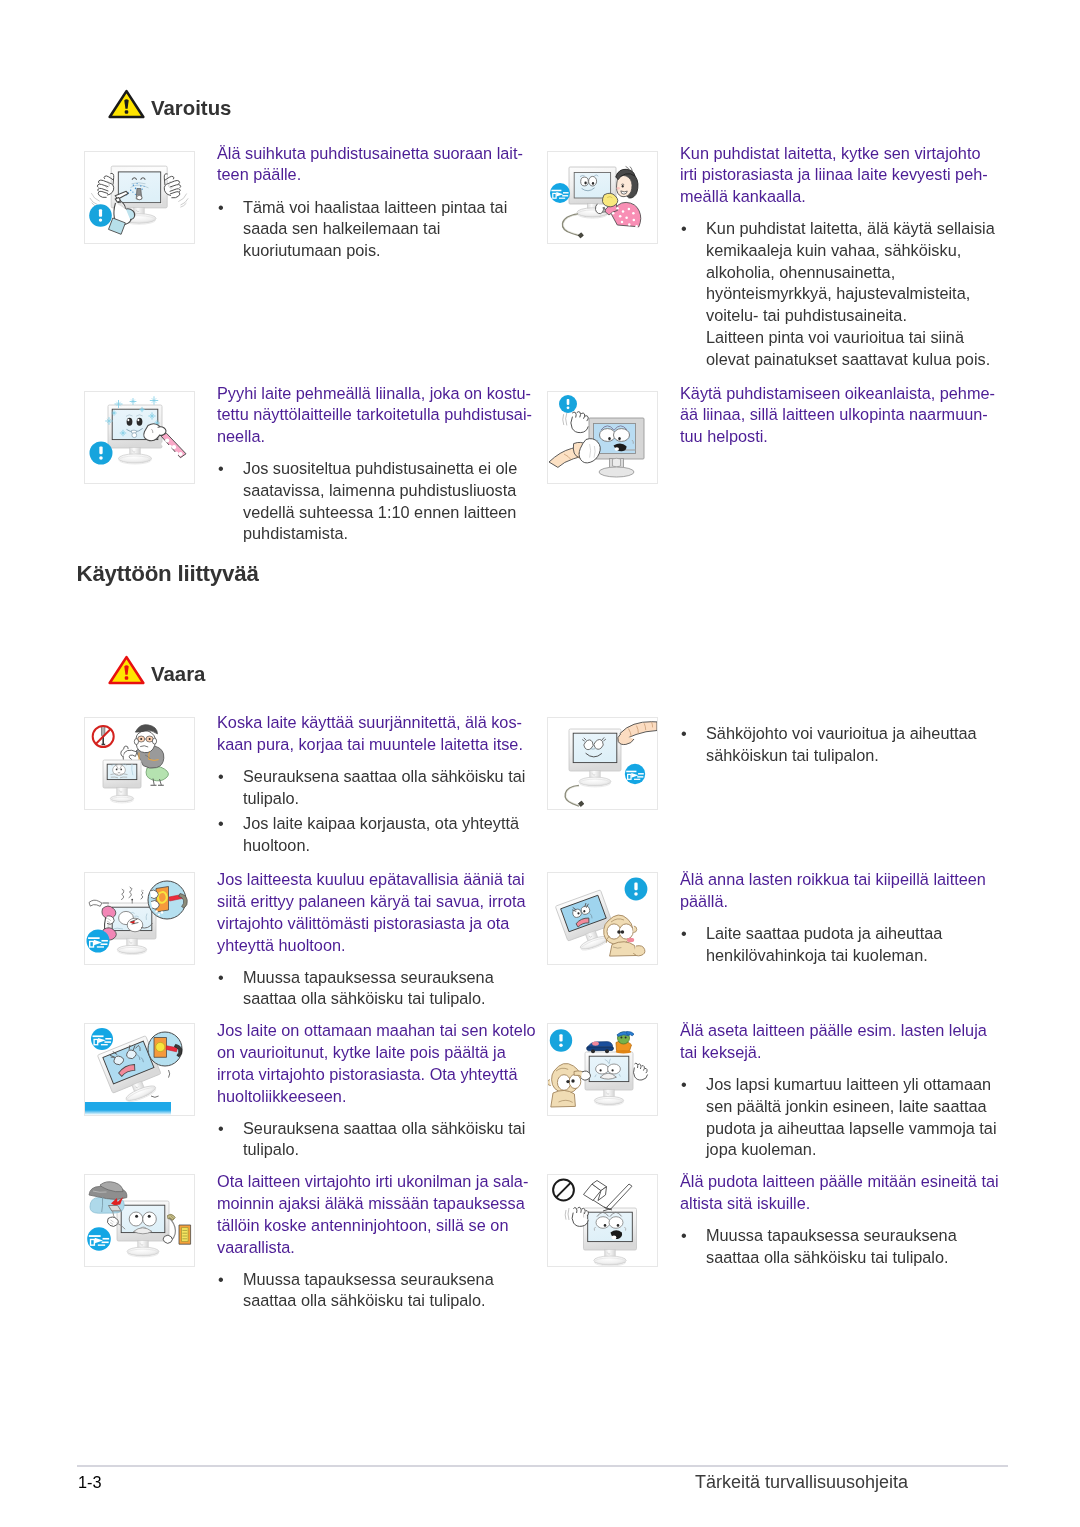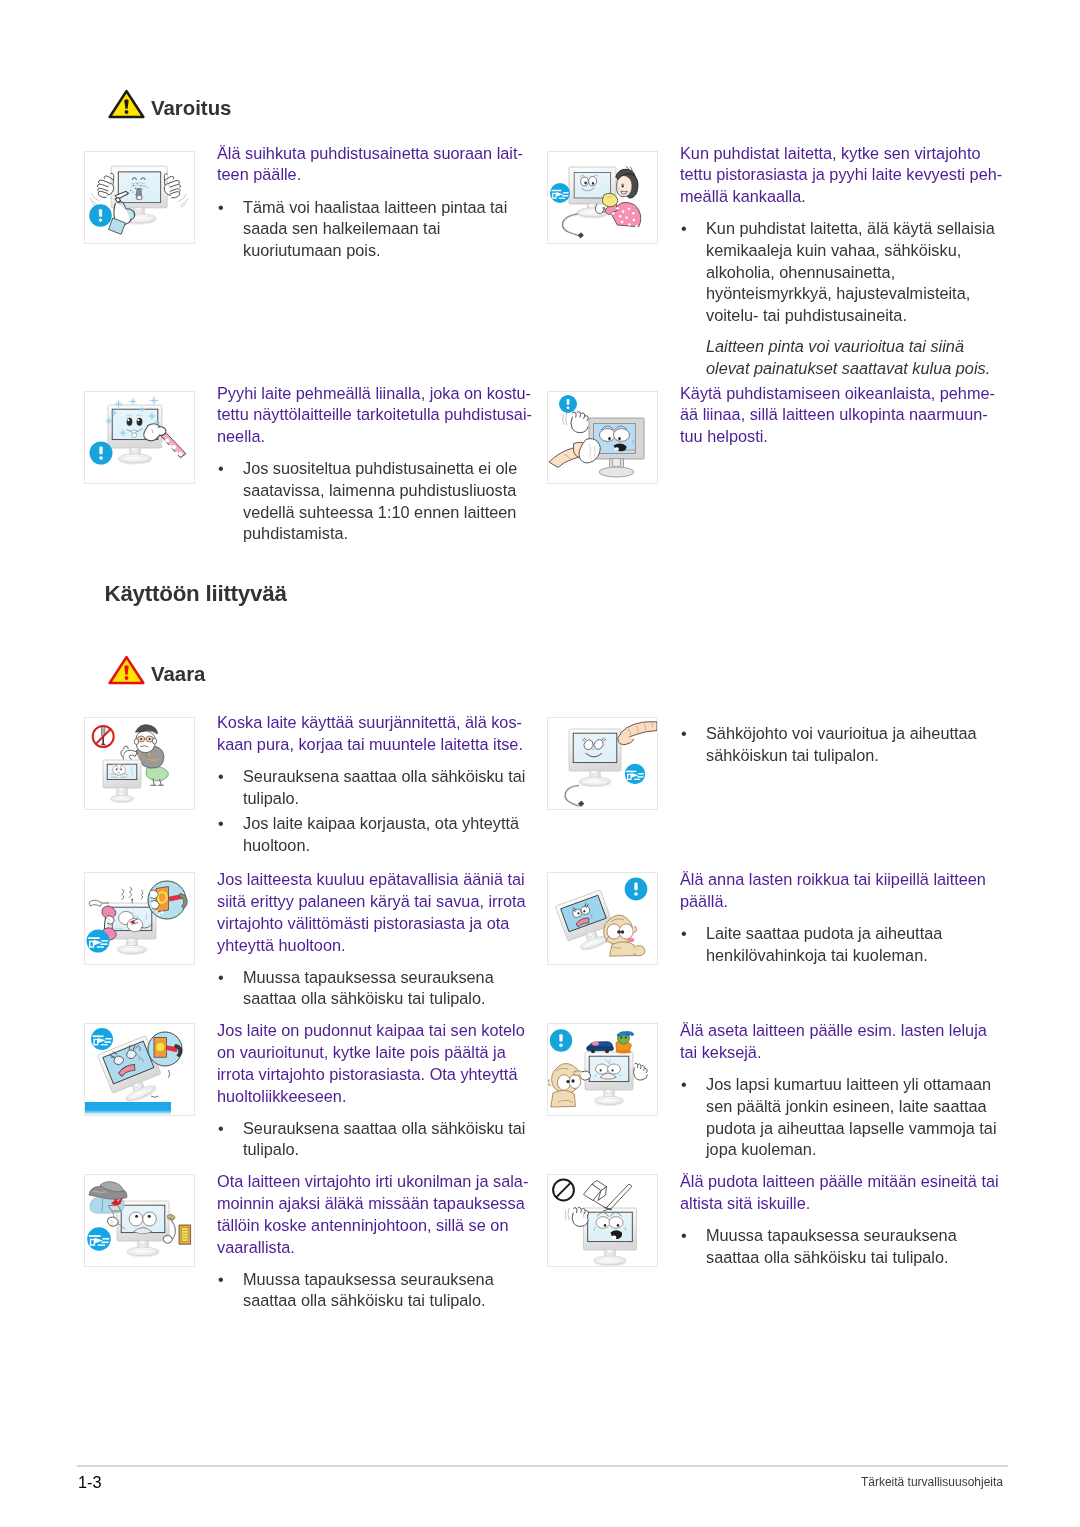--- a/index.html
+++ b/index.html
@@ -18,42 +18,42 @@
   h2.section{position:absolute;font-size:22.4px;font-weight:bold;color:#333;margin:0;line-height:24px;letter-spacing:-0.25px;}
 
   .item{position:absolute;width:465px;}
   .thumb{position:absolute;left:0;top:0;width:111px;height:93px;
          border:1px solid #e7e7e7;background:#fff;overflow:hidden;}
   .thumb svg{display:block;width:109px;height:91px;}
   .txt{position:absolute;left:133px;top:-8.3px;width:332px;}
   .para{font-size:16.3px;line-height:21.7px;color:#4c1d95;margin:0;white-space:pre;}
   .bl{margin-top:10.5px;}
   .bl+.bl{margin-top:3.2px;}
-  .bl.cont{margin-top:9px;font-style:italic;}
+  .bl.cont{margin-top:0;}
   .brow{position:relative;padding-left:26px;}
   .brow .dot{position:absolute;left:1px;top:0;font-size:16.3px;line-height:21.7px;}
   .brow .bt{font-size:16.3px;line-height:21.7px;white-space:pre;display:block;}
 
   .frule{position:absolute;left:77px;top:1465px;width:931px;height:1.5px;background:#d6d6de;}
   .fl{position:absolute;left:78px;top:1474px;font-size:16.3px;line-height:16px;color:#000000;}
-  .fr{position:absolute;left:600px;top:1474px;width:403px;text-align:right;font-size:12px;line-height:16px;color:#3b3b3b;white-space:pre;}
+  .fr{position:absolute;left:600px;top:1474px;width:403px;text-align:center;font-size:18px;line-height:16px;color:#3b3b3b;white-space:pre;}
 </style>
 </head>
 <body>
 
 <div class="page">
 <div class="notice" style="left:108px;top:88.5px;">
       <svg width="37" height="30" viewBox="0 0 37 30">
         <path d="M18.5 2.1 L35.3 28.0 L1.7 28.0 Z" fill="#ffe400" stroke="#1a1a1a" stroke-width="2.6" stroke-linejoin="round"></path>
         <path d="M16.3 11.2 q2.2 -1.7 4.4 0 l-1.1 8.5 h-2.2 z" fill="#1a1a1a"></path>
         <rect x="16.75" y="21.2" width="3.5" height="3.5" rx="1.2" fill="#1a1a1a"></rect>
       </svg>
       <span class="label">Varoitus</span>
     </div>
-<h2 class="section" style="left:76.5px;top:582px;margin-left:28px;">Käyttöön liittyvää</h2>
+<h2 class="section" style="left:76.5px;top:562px;">Käyttöön liittyvää</h2>
 <div class="notice" style="left:108px;top:655px;">
       <svg width="37" height="30" viewBox="0 0 37 30">
         <path d="M18.5 2.1 L35.3 28.0 L1.7 28.0 Z" fill="#ffe400" stroke="#e8100f" stroke-width="2.6" stroke-linejoin="round"></path>
         <path d="M16.3 11.2 q2.2 -1.7 4.4 0 l-1.1 8.5 h-2.2 z" fill="#e8100f"></path>
         <rect x="16.75" y="21.2" width="3.5" height="3.5" rx="1.2" fill="#e8100f"></rect>
       </svg>
       <span class="label">Vaara</span>
     </div>
 <div class="item" style="left:84px;top:151px;">
       <div class="thumb">
@@ -251,21 +251,21 @@
             <path d="M3.40 38.50 h10.00" stroke="#fff" stroke-width="1.55" fill="none"></path>
             <rect x="4.80" y="41.40" width="3.30" height="4.80" fill="none" stroke="#fff" stroke-width="1.20"></rect>
             <path d="M8.40 40.00 l7.00 2.20 l-7.00 2.40 z" fill="#fff"></path>
             <path d="M15.00 40.80 h5.60" stroke="#fff" stroke-width="1.40" fill="none"></path>
             <path d="M14.20 43.80 h6.00" stroke="#fff" stroke-width="1.40" fill="none"></path>
             <path d="M11.00 46.20 h6.20" stroke="#fff" stroke-width="1.20" fill="none"></path>
           </g>
         </svg>
       </div>
       <div class="txt" style="top:-8.3px">
-        <p class="para"><span>Kun puhdistat laitetta, kytke sen virtajohto</span><br><span>tettu pistorasiasta ja pyyhi laite kevyesti peh-</span><br><span>meällä kankaalla.</span></p>
+        <p class="para"><span>Kun puhdistat laitetta, kytke sen virtajohto</span><br><span>irti pistorasiasta ja liinaa laite kevyesti peh-</span><br><span>meällä kankaalla.</span></p>
         <div class="bl">
           <div class="brow">
             <span class="dot">•</span>
             <span class="bt"><span>Kun puhdistat laitetta, älä käytä sellaisia</span><br><span>kemikaaleja kuin vahaa, sähköisku,</span><br><span>alkoholia, ohennusainetta,</span><br><span>hyönteismyrkkyä, hajustevalmisteita,</span><br><span>voitelu- tai puhdistusaineita.</span></span>
           </div>
         </div>
         <div class="bl cont">
           <div class="brow">
             <span class="bt"><span>Laitteen pinta voi vaurioitua tai siinä</span><br><span>olevat painatukset saattavat kulua pois.</span></span>
           </div>
@@ -824,21 +824,21 @@
             <path d="M7.54 12.25 h11.00" stroke="#fff" stroke-width="1.71" fill="none"></path>
             <rect x="9.08" y="15.44" width="3.63" height="5.28" fill="none" stroke="#fff" stroke-width="1.32"></rect>
             <path d="M13.04 13.90 l7.70 2.42 l-7.70 2.64 z" fill="#fff"></path>
             <path d="M20.30 14.78 h6.16" stroke="#fff" stroke-width="1.54" fill="none"></path>
             <path d="M19.42 18.08 h6.60" stroke="#fff" stroke-width="1.54" fill="none"></path>
             <path d="M15.90 20.72 h6.82" stroke="#fff" stroke-width="1.32" fill="none"></path>
           </g>
         </svg>
       </div>
       <div class="txt" style="top:-2.6000000000000005px">
-        <p class="para"><span>Jos laite on pudonnut kaipaa tai sen kotelo</span><br><span>on vaurioitunut, kytke laite pois päältä ja</span><br><span>irrota virtajohto pistorasiasta. Ota yhteyttä</span><br><span>huoltoliikkeeseen.</span></p>
+        <p class="para"><span>Jos laite on ottamaan maahan tai sen kotelo</span><br><span>on vaurioitunut, kytke laite pois päältä ja</span><br><span>irrota virtajohto pistorasiasta. Ota yhteyttä</span><br><span>huoltoliikkeeseen.</span></p>
         <div class="bl">
           <div class="brow">
             <span class="dot">•</span>
             <span class="bt"><span>Seurauksena saattaa olla sähköisku tai</span><br><span>tulipalo.</span></span>
           </div>
         </div>
       </div>
     </div>
 <div class="item" style="left:547px;top:1023px;">
       <div class="thumb">

